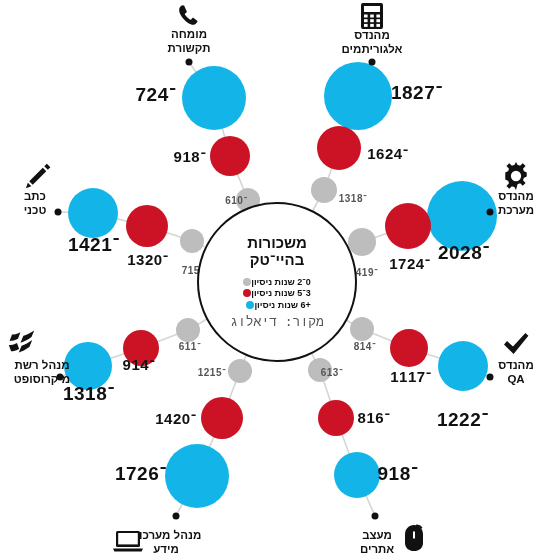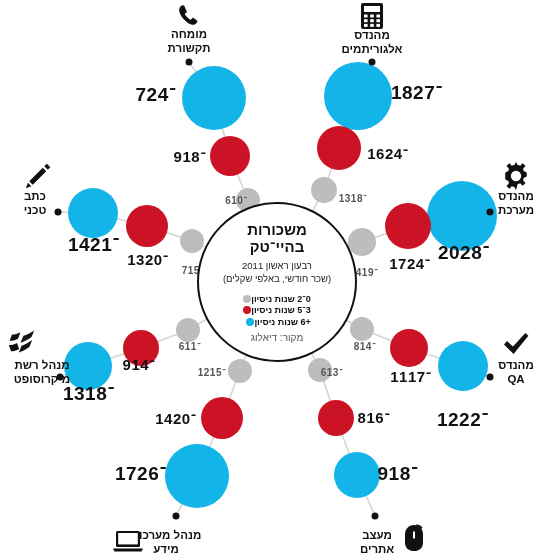--- a/index.html
+++ b/index.html
@@ -59,21 +59,21 @@
   #hub .t1{font-size:15px;font-weight:bold;line-height:1.15;color:#111;}
   #hub .t2{font-size:9.5px;color:#222;margin-top:5px;line-height:1.3;}
   #hub .legend{margin-top:7px;}
   #hub .lg{display:flex;align-items:center;justify-content:flex-start;
     font-size:9px;font-weight:bold;color:#111;margin:1.5px 0;
     direction:rtl;}
   #hub .dot{width:8px;height:8px;border-radius:50%;flex:0 0 auto;}
   #hub .dot.gray{background:#bdbdbd;}
   #hub .dot.red{background:#cc1225;}
   #hub .dot.cyan{background:#13b5e8;}
-  #hub .src{font-size:10px;color:#555;margin-top:4px;}
+  #hub .src{font-size:13px;color:#555;margin-top:4px;font-family:Liberation Mono, monospace;}
 </style>
 </head>
 <body>
 
 <div id="stage">
 
   <svg id="lines">
       <path d="M250.05726575566197 206.09560223899848 L248 200 L230 156 L214 98 L189 62" fill="none" stroke="#d5d5d5" stroke-width="1.6"></path>
       <path d="M312.2971247768171 211.49507694053997 L324 190 L339 148 L358 96 L372 62" fill="none" stroke="#d5d5d5" stroke-width="1.6"></path>
       <path d="M346.47911549585115 248.7792369098581 L362 242 L408 226 L462 216 L490 212" fill="none" stroke="#d5d5d5" stroke-width="1.6"></path>
@@ -213,24 +213,20 @@
           <path d="M19.6 1.4l3 3-2.2 2.2-3-3zM16.1 4.9l3 3L7.5 19.5l-3-3zM3.3 17.8l3 3L1.6 22.5z"></path>
         </svg>
       </div>
     </div>
 
   <div id="hub">
     <div class="t1">
       <div>משכורות</div>
       <div>בהיי־טק</div>
     </div>
-    <div class="t2">
-      <div>רבעון ראשון 2011</div>
-      <div>(שכר חודשי, באלפי שקלים)</div>
-    </div>
     <div class="legend" id="legend-list">
         <div class="lg">
           <div>0־2 שנות ניסיון</div>
           <div class="dot gray" style="background: rgb(189, 189, 189);"></div>
         </div>
         <div class="lg">
           <div>3־5 שנות ניסיון</div>
           <div class="dot red" style="background: rgb(204, 18, 37);"></div>
         </div>
         <div class="lg">

